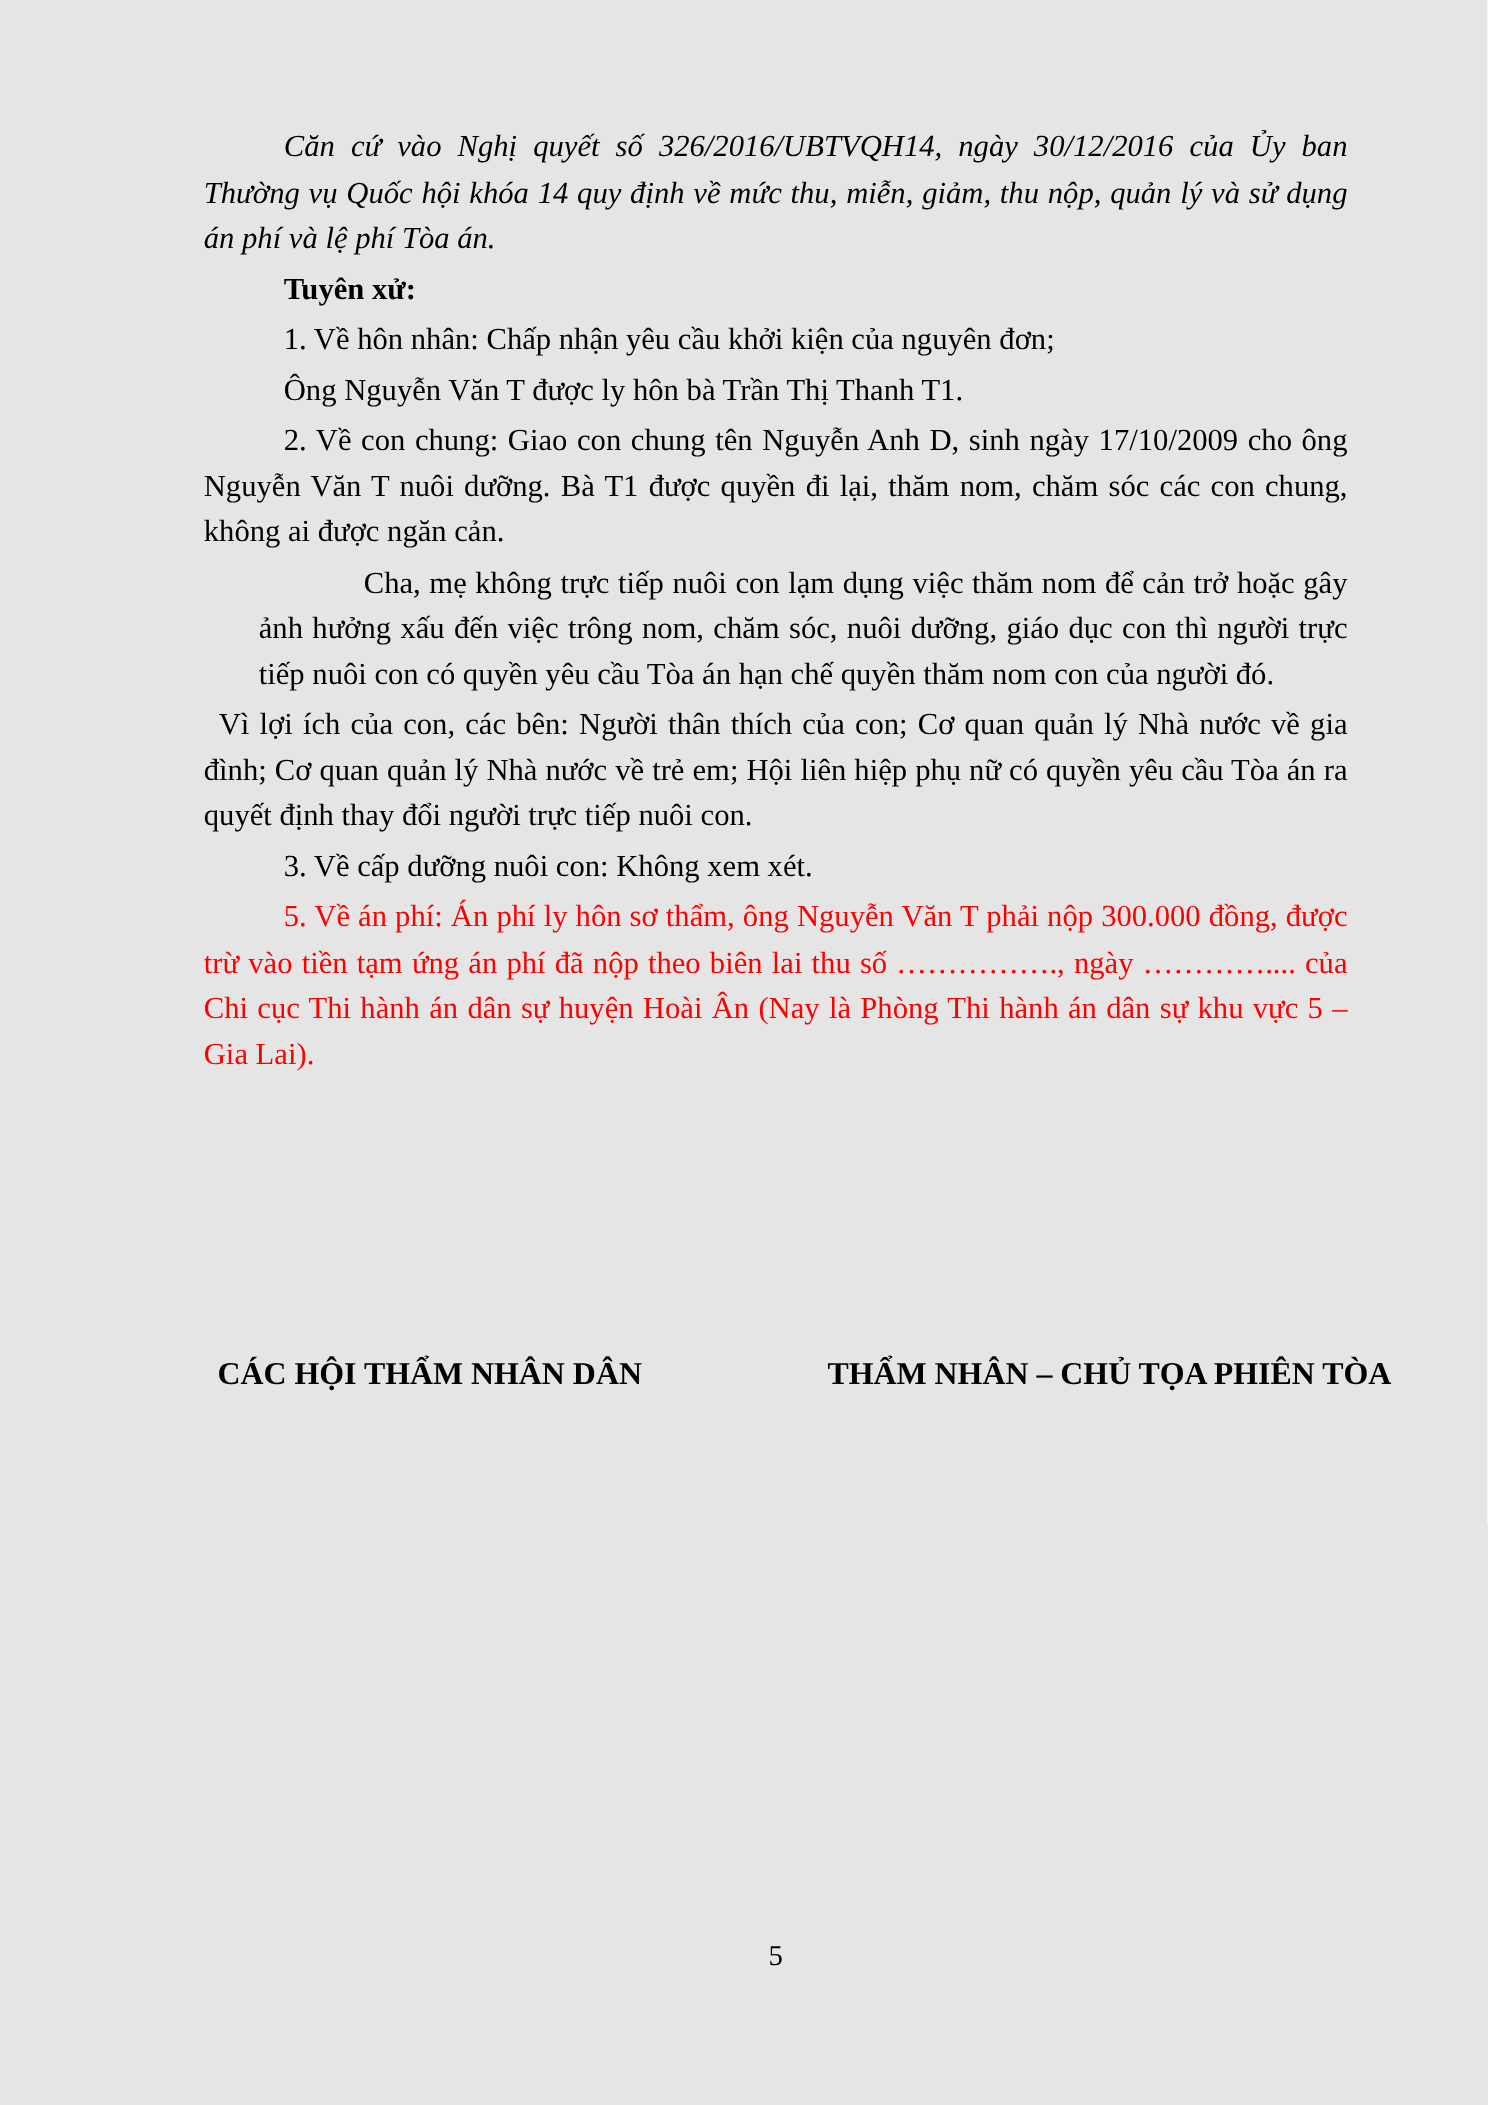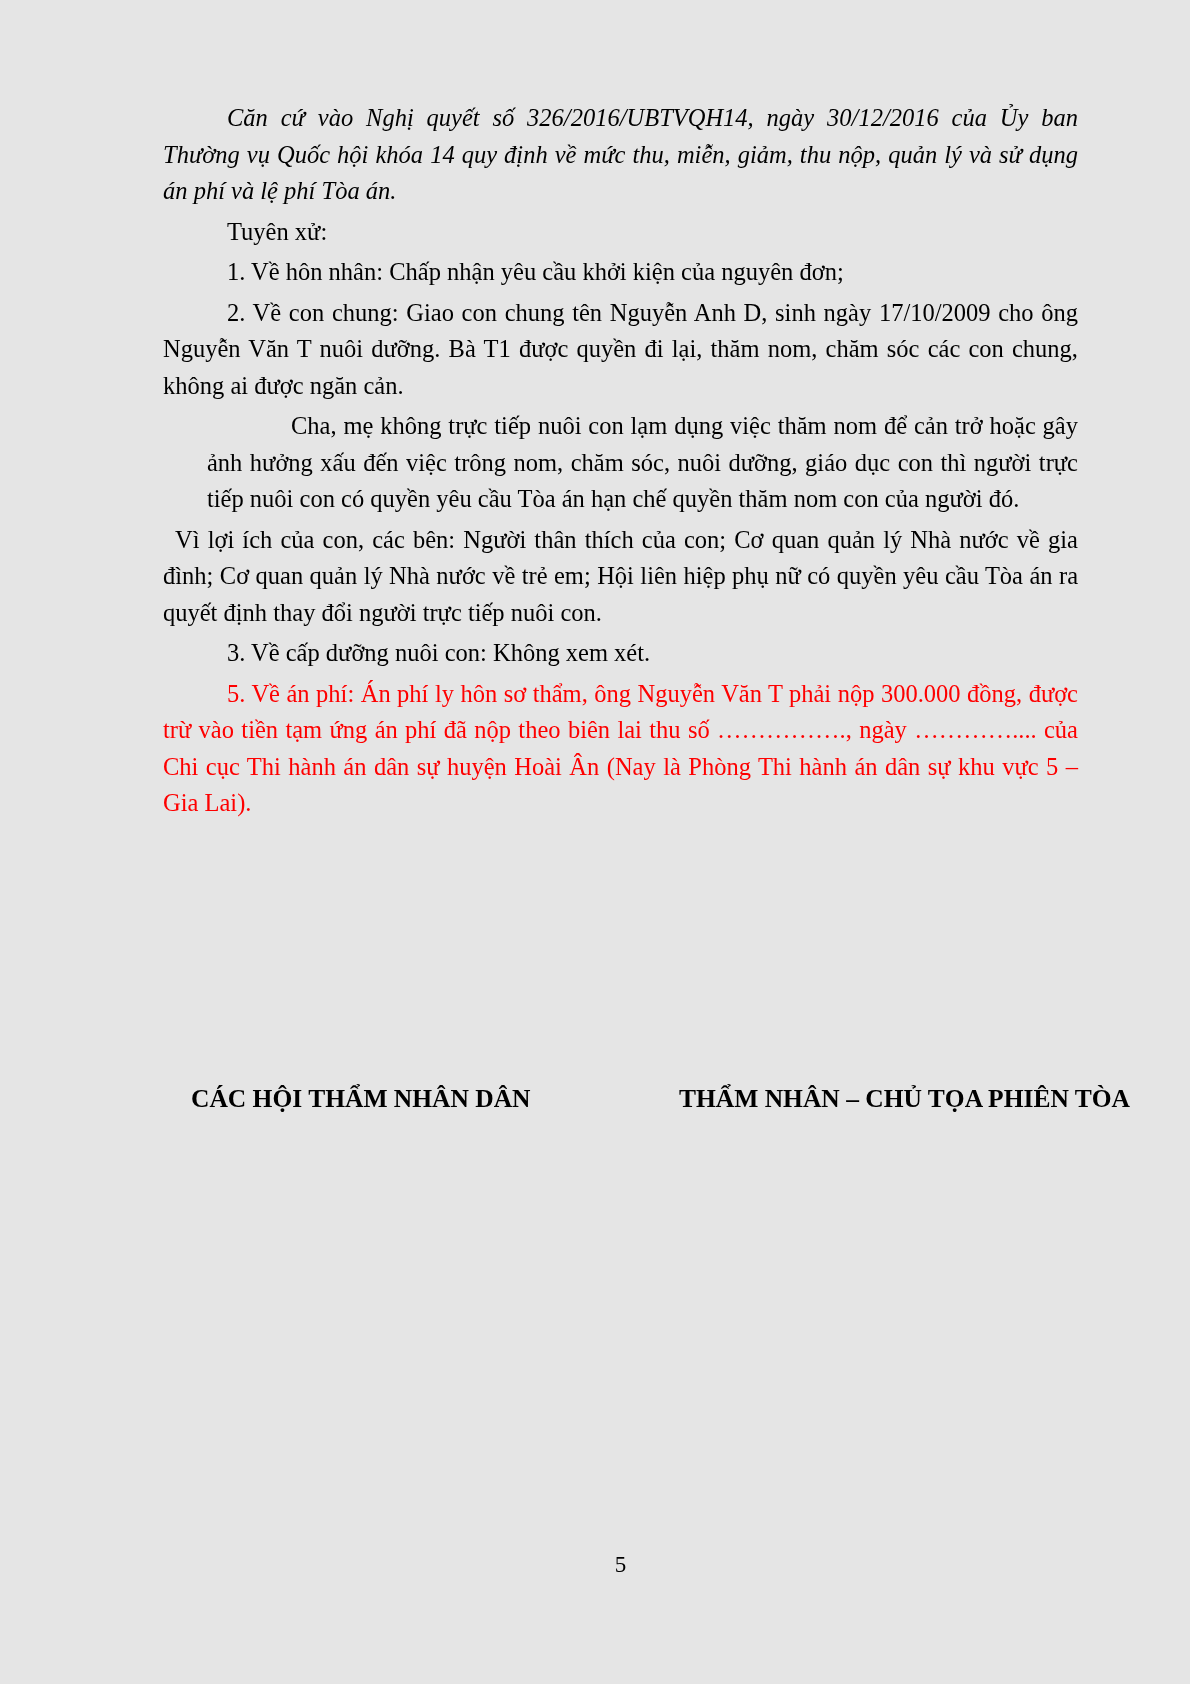--- a/index.html
+++ b/index.html
@@ -25,26 +25,26 @@
     line-height: 36.5px;
     text-align: justify;
   }
   .body-text p {
     margin: 0 0 4px 0;
     text-indent: 64px;
   }
   .body-text p.indent-lg { text-indent: 84px; margin-left: 44px; }
   .body-text p.indent-sm { text-indent: 12px; }
   .body-text p.italic { font-style: italic; }
-  .body-text p.bold { font-weight: normal; }
+  .body-text p.bold { font-weight: bold; }
   .body-text p.red { color: #fe0000; }
   .signature-row {
     position: absolute;
     top: 1082px;
-    left: 191px;
+    left: 174px;
     width: 939px;
     display: flex;
     justify-content: space-between;
     align-items: flex-start;
     font-size: 25.5px;
     line-height: 34px;
     font-weight: bold;
     white-space: nowrap;
   }
   .page-number {
@@ -62,20 +62,21 @@
 
 <div class="page">
 
   <div class="body-text">
     <p class="italic">Căn cứ vào Nghị quyết số 326/2016/UBTVQH14, ngày 30/12/2016 của Ủy ban Thường vụ Quốc hội khóa 14 quy định về mức thu, miễn, giảm, thu nộp, quản lý và sử dụng án phí và lệ phí Tòa án.</p>
 
     <p class="bold">Tuyên xử:</p>
 
     <p>1. Về hôn nhân: Chấp nhận yêu cầu khởi kiện của nguyên đơn;</p>
 
+    <p>Ông Nguyễn Văn T được ly hôn bà Trần Thị Thanh T1.</p>
 
     <p>2. Về con chung: Giao con chung tên Nguyễn Anh D, sinh ngày 17/10/2009 cho ông Nguyễn Văn T nuôi dưỡng. Bà T1 được quyền đi lại, thăm nom, chăm sóc các con chung, không ai được ngăn cản.</p>
 
     <p class="indent-lg">Cha, mẹ không trực tiếp nuôi con lạm dụng việc thăm nom để cản trở hoặc gây ảnh hưởng xấu đến việc trông nom, chăm sóc, nuôi dưỡng, giáo dục con thì người trực tiếp nuôi con có quyền yêu cầu Tòa án hạn chế quyền thăm nom con của người đó.</p>
 
     <p class="indent-sm">Vì lợi ích của con, các bên: Người thân thích của con; Cơ quan quản lý Nhà nước về gia đình; Cơ quan quản lý Nhà nước về trẻ em; Hội liên hiệp phụ nữ có quyền yêu cầu Tòa án ra quyết định thay đổi người trực tiếp nuôi con.</p>
 
     <p>3. Về cấp dưỡng nuôi con: Không xem xét.</p>
 
 

